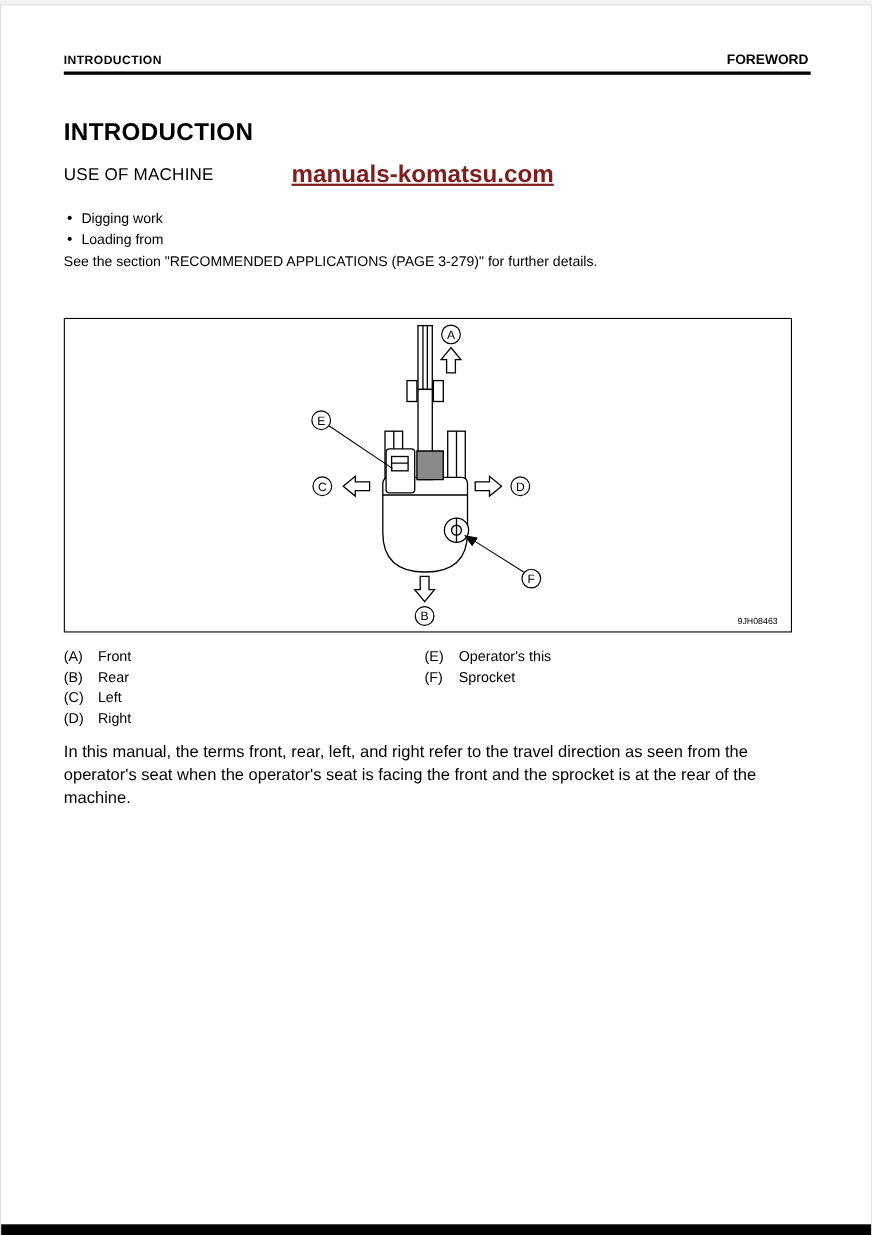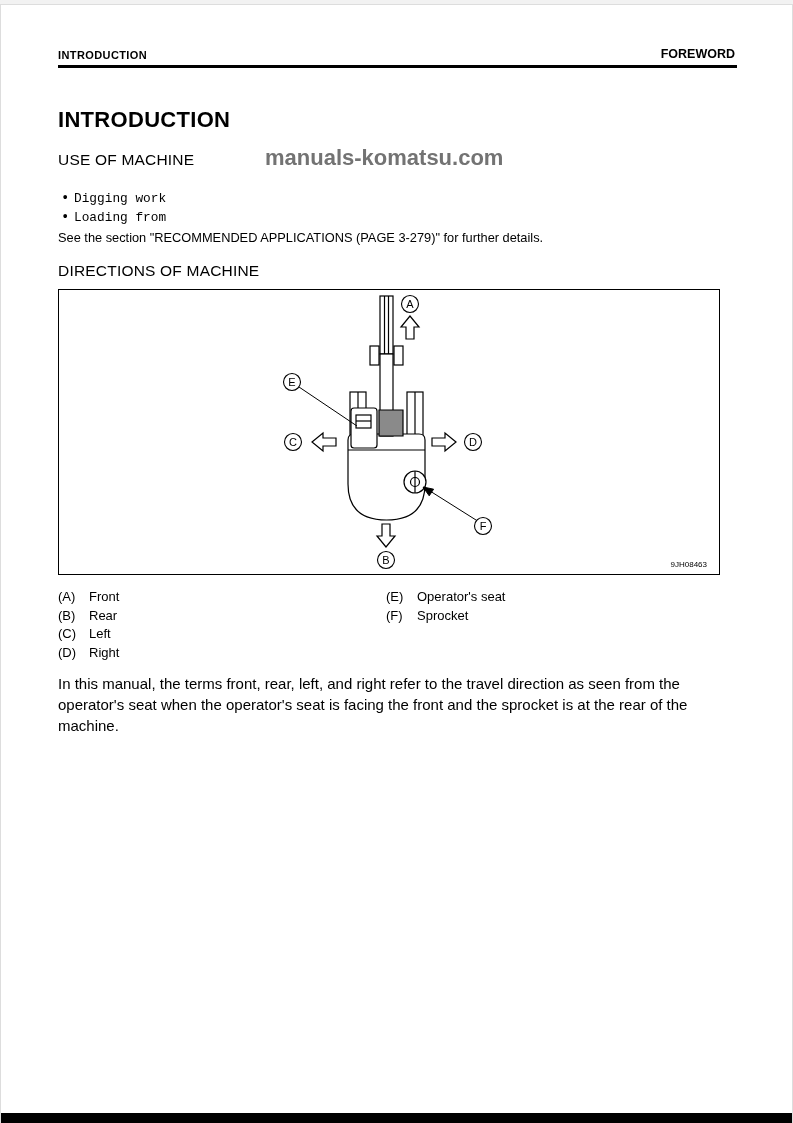--- a/index.html
+++ b/index.html
@@ -18,21 +18,21 @@
   .h1 { left:57px; top:102px; font-size:22px; font-weight:bold; letter-spacing:.3px; }
   .h2 { font-size:15.5px; font-weight:normal; letter-spacing:.2px; }
   .h2-use { left:57px; top:146px; }
   .h2-dir { left:57px; top:257px; }
 
   .watermark { left:264px; top:140px; font-size:22px; font-weight:bold; }
 
   .body-text { font-size:12.8px; line-height:19px; }
   .p-intro { left:57px; top:165px; width:660px; }
   .bullets { left:60px; top:184px; width:640px; }
-  .bullet-row { display:flex; align-items:center; height:19px;font-family:Liberation Mono, monospace; }
+  .bullet-row { display:flex; align-items:center; height:19px; }
   .bullet { width:13px; }
   .bullet::before { content:"•"; font-size:14px; }
   .p-see { left:57px; top:223px; width:680px; }
 
   .figure-box { left:57px; top:284px; width:662px; height:286px; border:1px solid #000; background:#fff; }
 
   .legend { top:583px; font-size:13px; line-height:18.6px; }
   .legend-left  { left:57px; }
   .legend-right { left:385px; }
   .legend-row { display:flex; }
@@ -48,37 +48,36 @@
 
 <div class="page">
 
   <div class="abs hdr-left">INTRODUCTION</div>
   <div class="abs hdr-right">FOREWORD</div>
   <div class="abs hdr-rule"></div>
 
   <div class="abs h1">INTRODUCTION</div>
 
   <div class="abs h2 h2-use">USE OF MACHINE</div>
-  <div class="abs watermark" style="color: #737373;">manuals-komatsu.com</div>
+  <div class="abs watermark" style="color: #7f1d1d; text-decoration: underline;">manuals-komatsu.com</div>
 
 
   <div class="abs body-text bullets">
     <div class="bullet-row">
       <span class="bullet"></span>
       <span>Digging work</span>
     </div>
     <div class="bullet-row">
       <span class="bullet"></span>
       <span>Loading from</span>
     </div>
   </div>
 
   <div class="abs body-text p-see">See the section "RECOMMENDED APPLICATIONS (PAGE 3-279)" for further details.</div>
 
-  <div class="abs h2 h2-dir">DIRECTIONS OF MACHINE</div>
 
   <div class="abs figure-box">
     <svg width="660" height="284" viewBox="0 0 660 284" style="display:block">
 
       <g fill="none" stroke="#000" stroke-width="1.2">
         <rect x="291" y="102" width="16" height="76" fill="#fff"></rect>
         <line x1="299" y1="102" x2="299" y2="178"></line>
         <rect x="348" y="102" width="16" height="76" fill="#fff"></rect>
         <line x1="356" y1="102" x2="356" y2="178"></line>
         <path fill="#fff" d="M289 150 Q289 144 295 144 L360 144 Q366 144 366 150 L366 194 Q366 230 327.5 230 Q289 230 289 194 Z"></path>
@@ -146,21 +145,21 @@
     </div>
     <div class="legend-row">
       <span class="legend-key">(D)</span>
       <span class="legend-label">Right</span>
     </div>
   </div>
 
   <div class="abs legend legend-right">
     <div class="legend-row">
       <span class="legend-key">(E)</span>
-      <span class="legend-label">Operator's seat</span>
+      <span class="legend-label">Operator's this</span>
     </div>
     <div class="legend-row">
       <span class="legend-key">(F)</span>
       <span class="legend-label">Sprocket</span>
     </div>
   </div>
 
   <div class="abs p-note">In this manual, the terms front, rear, left, and right refer to the travel direction as seen from the operator's seat when the operator's seat is facing the front and the sprocket is at the rear of the machine.</div>
 
   <div class="abs page-num">1 - 4</div>

